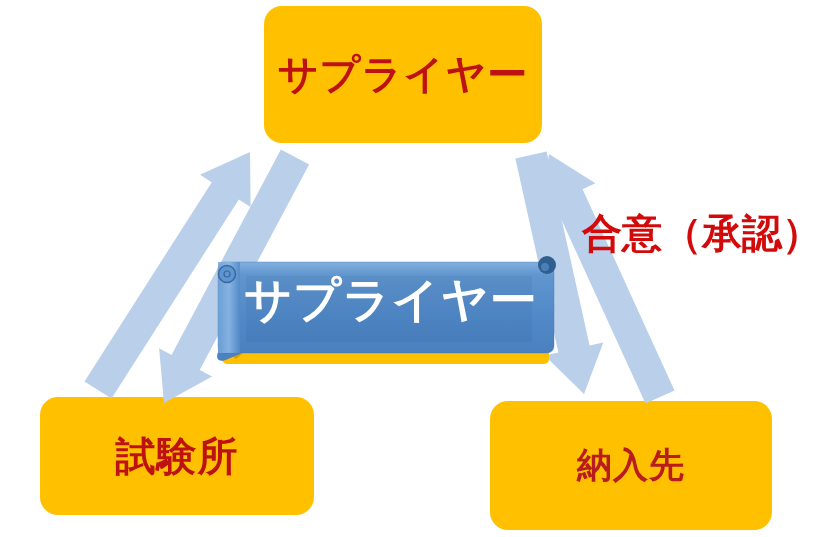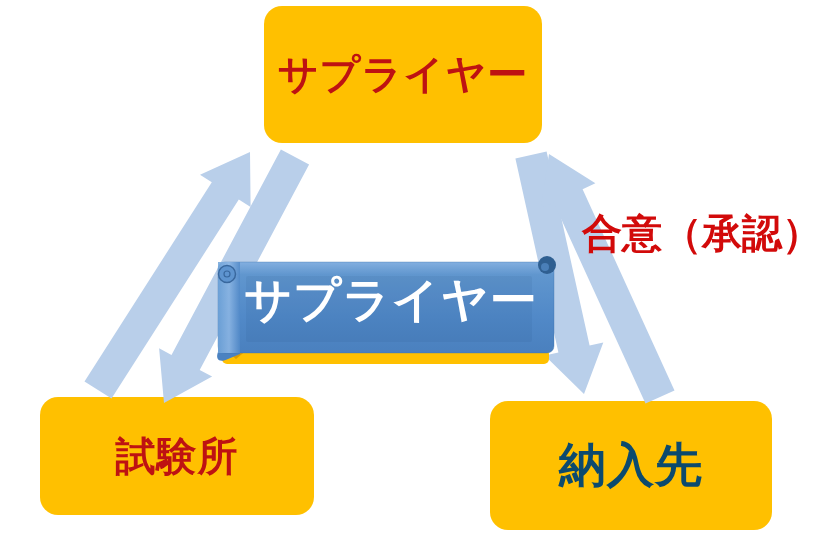--- a/index.html
+++ b/index.html
@@ -8,21 +8,21 @@
     overflow:hidden; font-family:"Liberation Sans", sans-serif;
   }
   
   .node {
     position:absolute; background:#FFC000; border-radius:18px;
     display:flex; align-items:center; justify-content:center;
     font-weight:bold; z-index:1; letter-spacing:1px;margin-left:32px;
   }
   .node-supplier { left:232px; top:6px;   width:278px; height:137px; font-size:40px; color:#BE1212; }
   .node-lab      { left:8px;   top:397px; width:274px; height:118px; font-size:40px; color:#BE1212; }
-  .node-customer { left:458px; top:401px; width:282px; height:129px; font-size:47px; color:#0c4a6e; }
+  .node-customer { left:458px; top:401px; width:282px; height:129px; font-size:35px; color:#b91c1c; }
 
   
   .arrows-layer { position:absolute; left:0; top:0; z-index:2; }
 
   
   .edge-label {
     position:absolute; z-index:4; font-weight:bold; color:#D20A0A; white-space:nowrap;
     line-height:1.1;
   }
   .edge-label-report    { left:2px;   top:213px; font-size:45px; letter-spacing:1px; }

